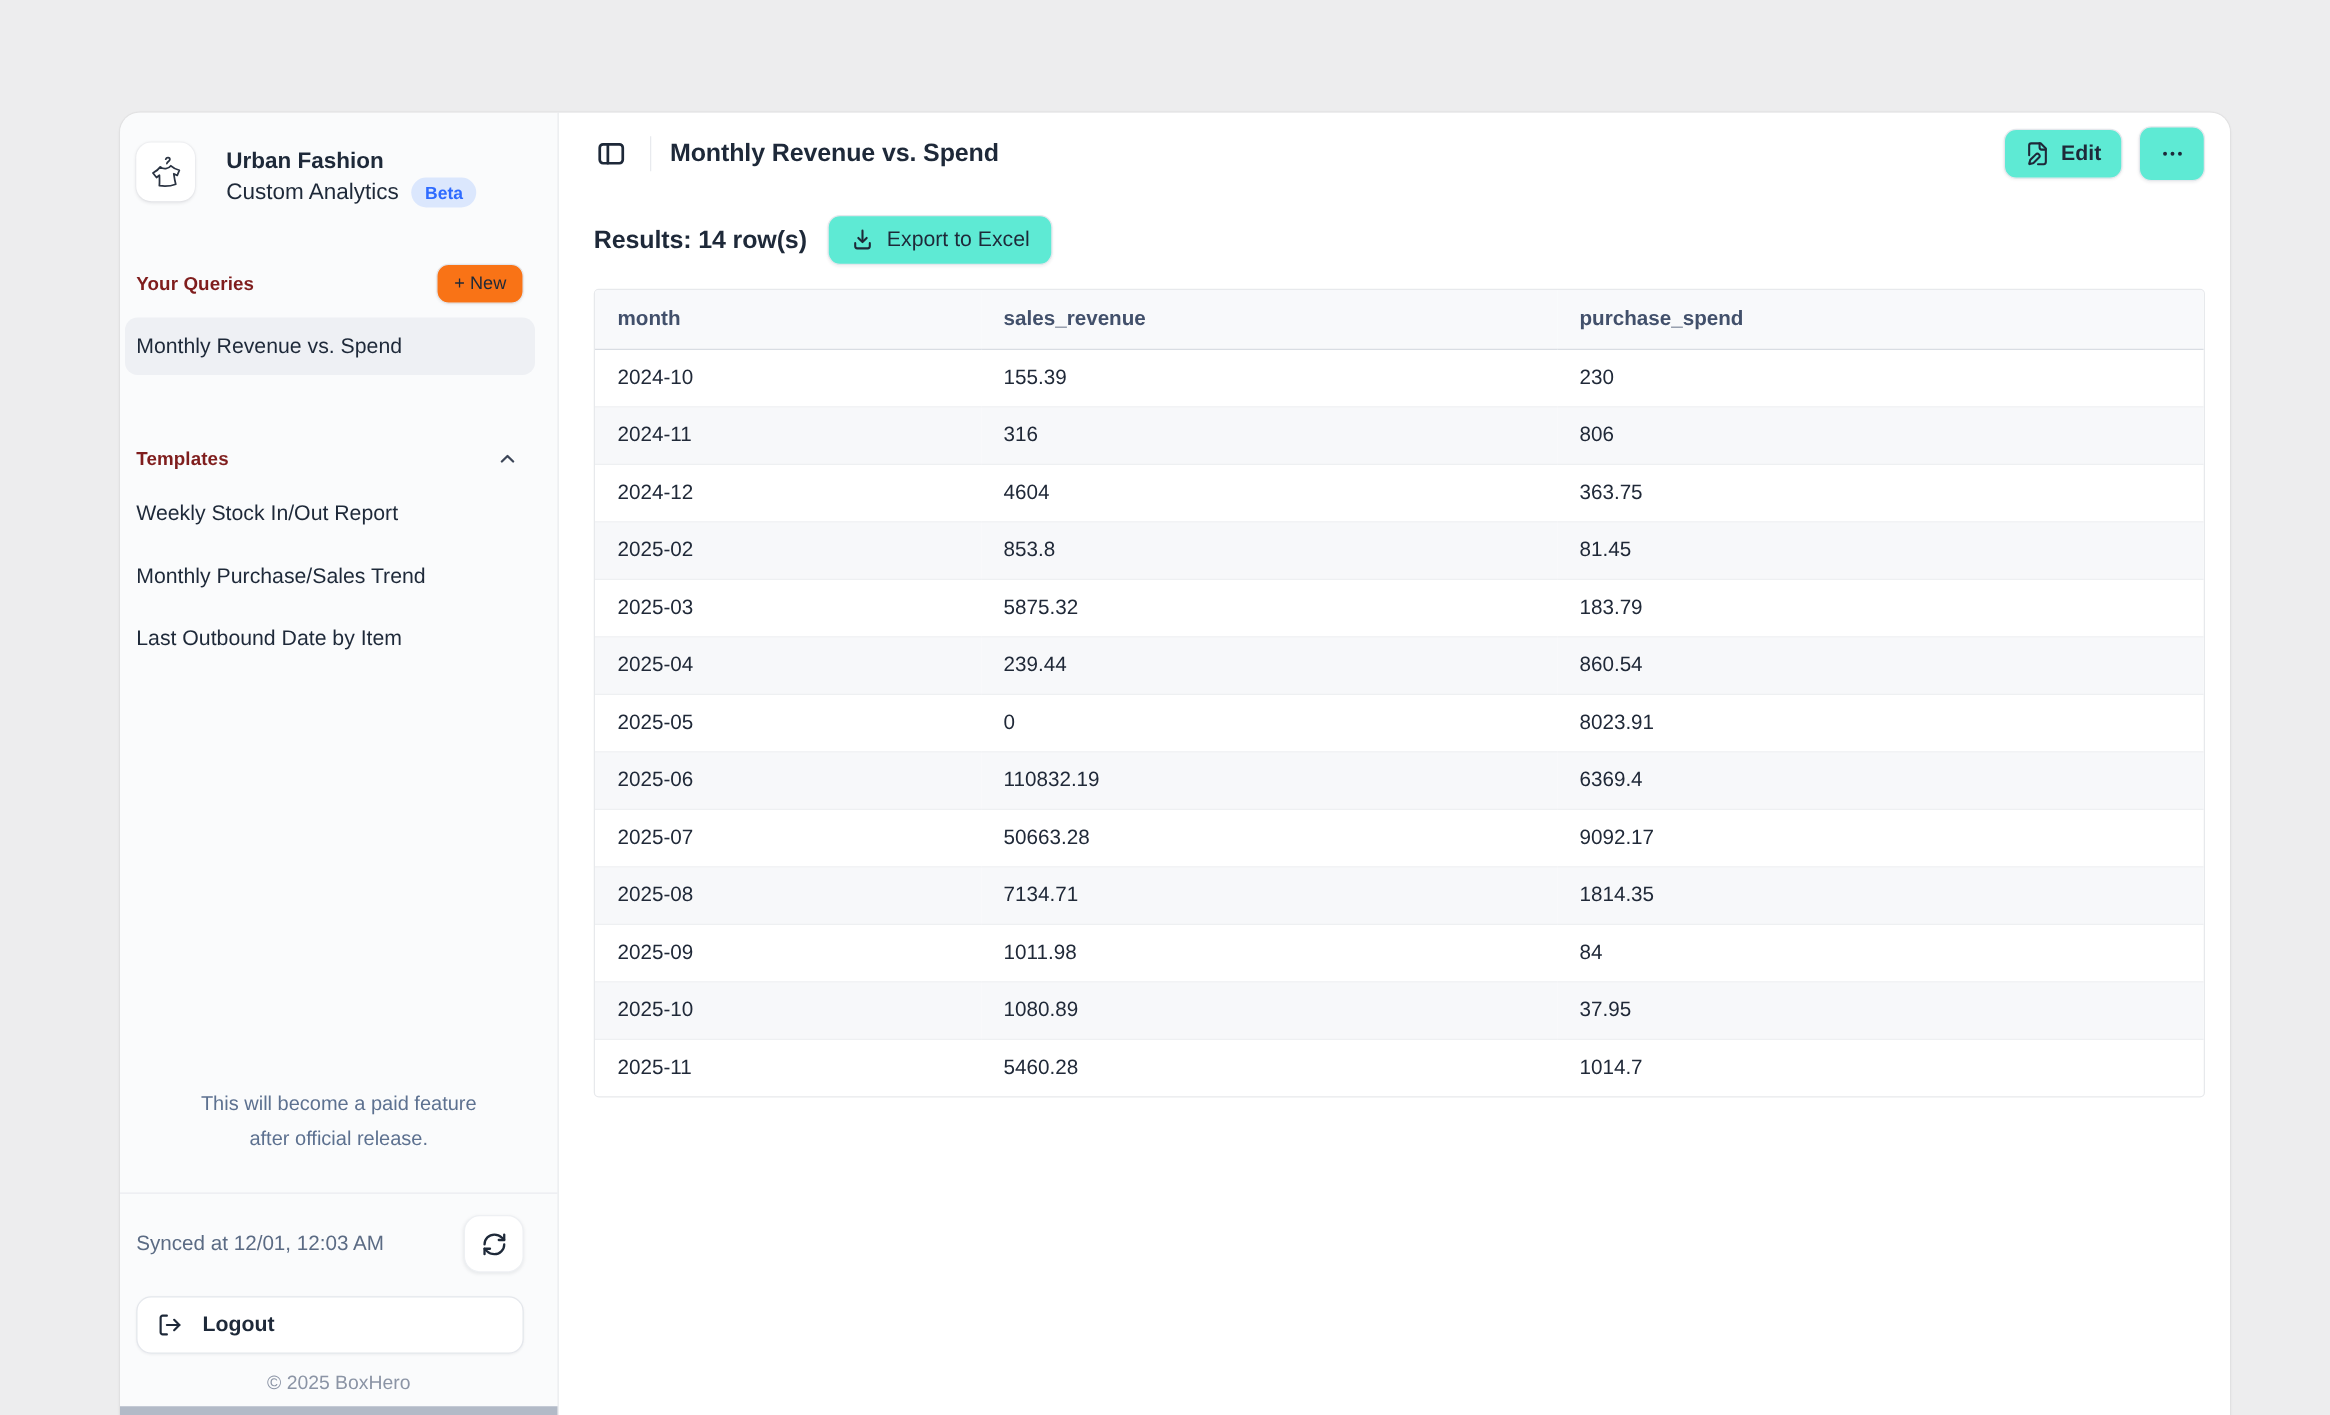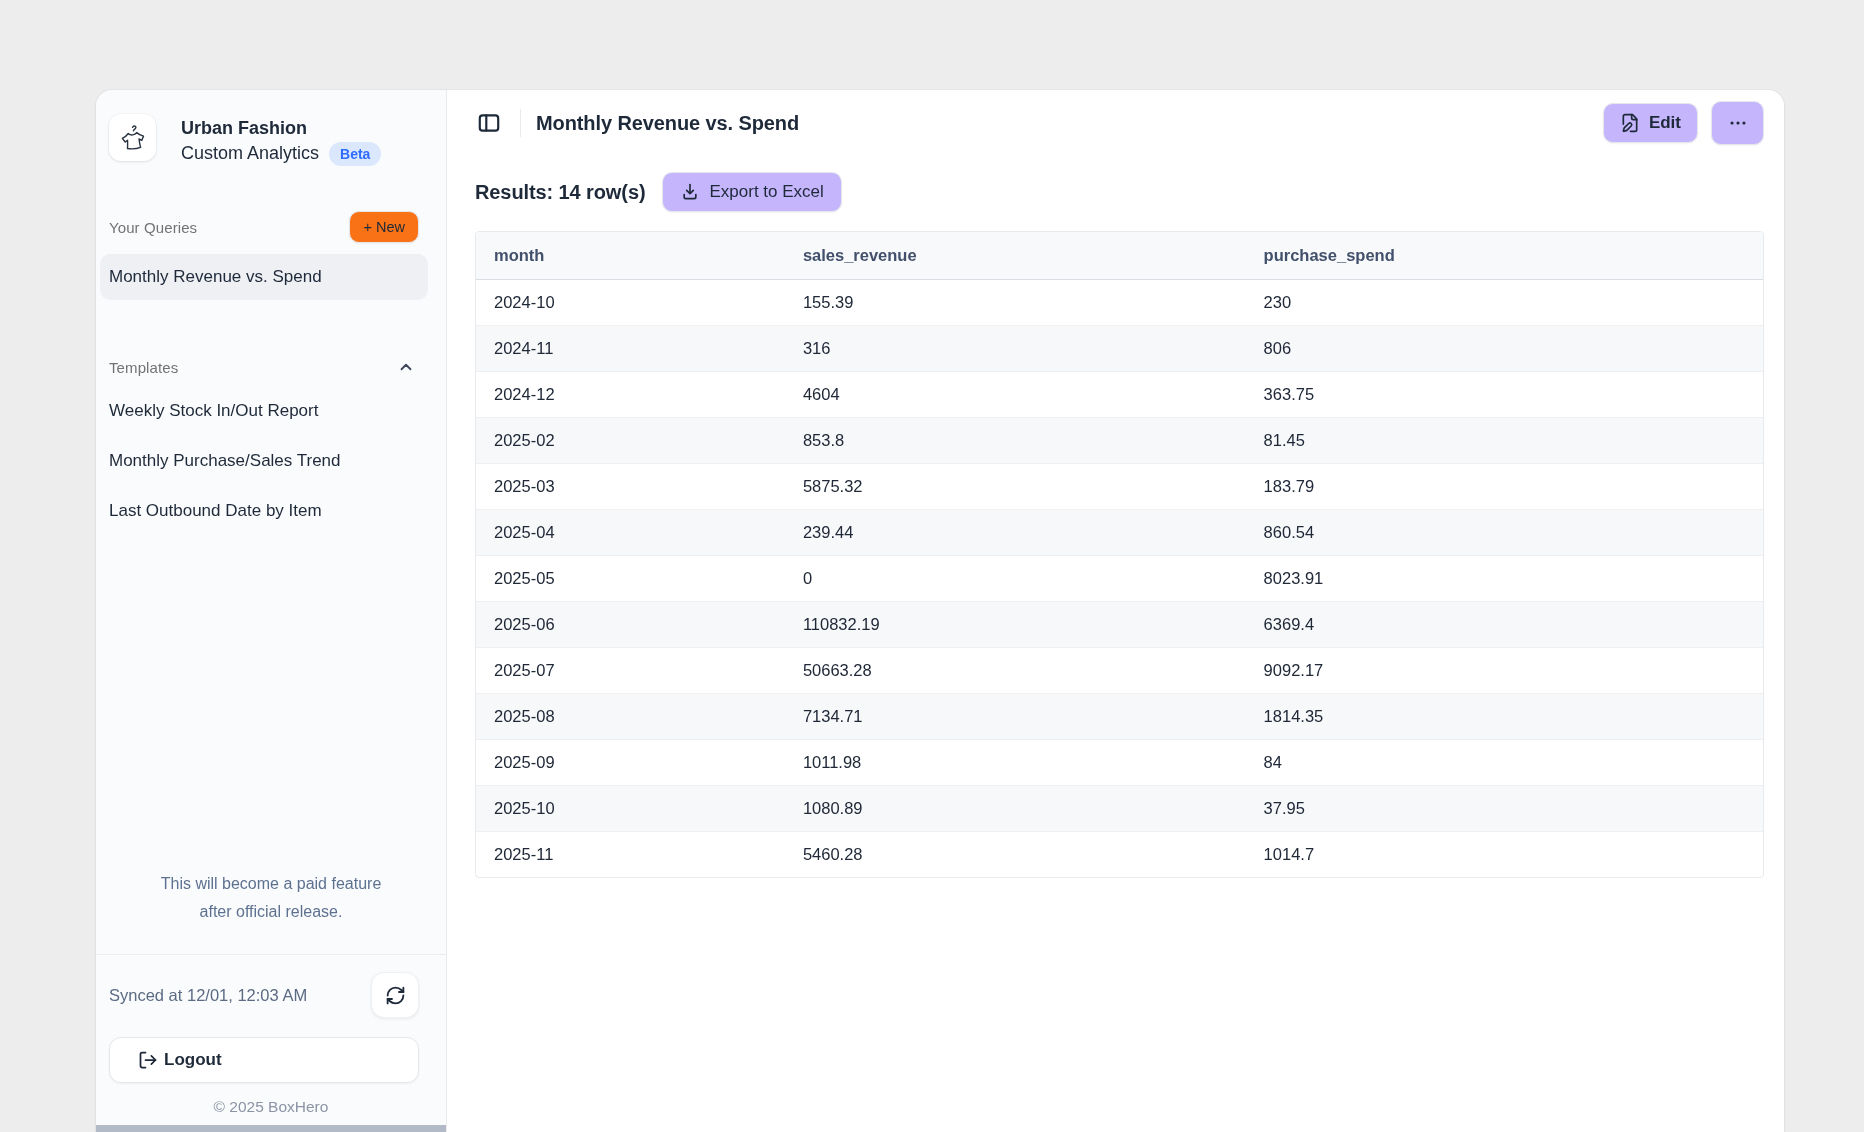--- a/index.html
+++ b/index.html
@@ -36,21 +36,21 @@
   .brand-l1 { font-size:18px; font-weight:700; line-height:25px; }
   .brand-l2 { font-size:18px; font-weight:500; line-height:25px; display:flex; align-items:center; gap:10px; }
   .beta-pill {
     font-size:14px; font-weight:600; color:#2e6bff; background:#dbe7fd;
     border-radius:999px; padding:3px 11px; line-height:18px;
   }
   .section-head {
     display:flex; align-items:center; justify-content:space-between;
     padding:0 27px 0 13px; margin-top:44px; min-height:34px;
   }
-  .section-title { font-size:15px; font-weight:400; color:#737373; letter-spacing:.1px; }
+  .section-title { font-size:15px; font-weight:700; color:#7f1d1d; letter-spacing:.1px; }
   .btn-new {
     background:#f97316; border:1px solid #e4e7ec; border-radius:10px;
     padding:7px 13px; font-size:14.5px; font-weight:500; color:#1e2939;
     box-shadow:0 1px 2px rgba(16,24,40,.05); cursor:pointer;
     font-family:"Liberation Sans", sans-serif;
   }
   .nav-item {
     margin:10px 18px 0 4px; padding:12px 9px; border-radius:10px;
     font-size:17px; line-height:22px; color:#1e2939; cursor:pointer;
   }
@@ -68,35 +68,35 @@
   .sync-text { font-size:16.5px; color:#5b6b84; }
   .btn-refresh {
     width:48px; height:46px; background:#fff; border:1px solid #eef0f3; border-radius:13px;
     box-shadow:0 1px 3px rgba(16,24,40,.08);
     display:flex; align-items:center; justify-content:center; cursor:pointer;
   }
   .btn-logout {
     margin:19px 27px 0 13px; height:46px;
     background:#fff; border:1px solid #e4e7ec; border-radius:12px;
     box-shadow:0 1px 2px rgba(16,24,40,.05);
-    display:flex; align-items:center; gap:6px; padding:0 28px;
+    display:flex; align-items:center; gap:16px; padding:0 16px;
     font-size:17px; font-weight:600; color:#1e2939; cursor:pointer;
     font-family:"Liberation Sans", sans-serif;
   }
   .copyright { text-align:center; font-size:15.5px; color:#8b94a5; margin:15px 0 16px; }
   .bottom-strip { position:absolute; left:0; right:0; bottom:0; height:7px; background:#b2bac7; }
   
   .main { flex:1 1 auto; background:#fff; display:flex; flex-direction:column; min-width:0; }
   .main-header { display:flex; align-items:center; padding:11px 20px 9px 24px; }
   .btn-toggle { background:none; border:none; cursor:pointer; display:flex; padding:5px; }
   .hdr-divider { width:1px; height:28px; background:#e8eaee; margin:0 15px 0 13px; }
   .page-title { font-size:20px; font-weight:700; letter-spacing:-.1px; }
   .hdr-right { margin-left:auto; display:flex; align-items:center; gap:13px; }
   .btn-ghost {
-    background:#c4b5fd; border:1px solid #e4e7ec; border-radius:10px;
+    background:#5eead4; border:1px solid #e4e7ec; border-radius:10px;
     box-shadow:0 1px 2px rgba(16,24,40,.05);
     display:flex; align-items:center; gap:9px;
     padding:9px 16px; font-size:17px; font-weight:600; color:#1e2939; cursor:pointer;
     font-family:"Liberation Sans", sans-serif;
   }
   .btn-more { width:53px; height:44px; justify-content:center; padding:0; }
   .results-bar { display:flex; align-items:center; gap:17px; margin:18px 20px 19px 28px; }
   .results-summary { font-size:20px; font-weight:700; letter-spacing:-.1px; }
   .btn-export { font-weight:500; padding:9px 17px; }
   .table-frame { margin:0 20px 0 28px; border:1px solid #e7e9ec; border-radius:4px; overflow:hidden; }

